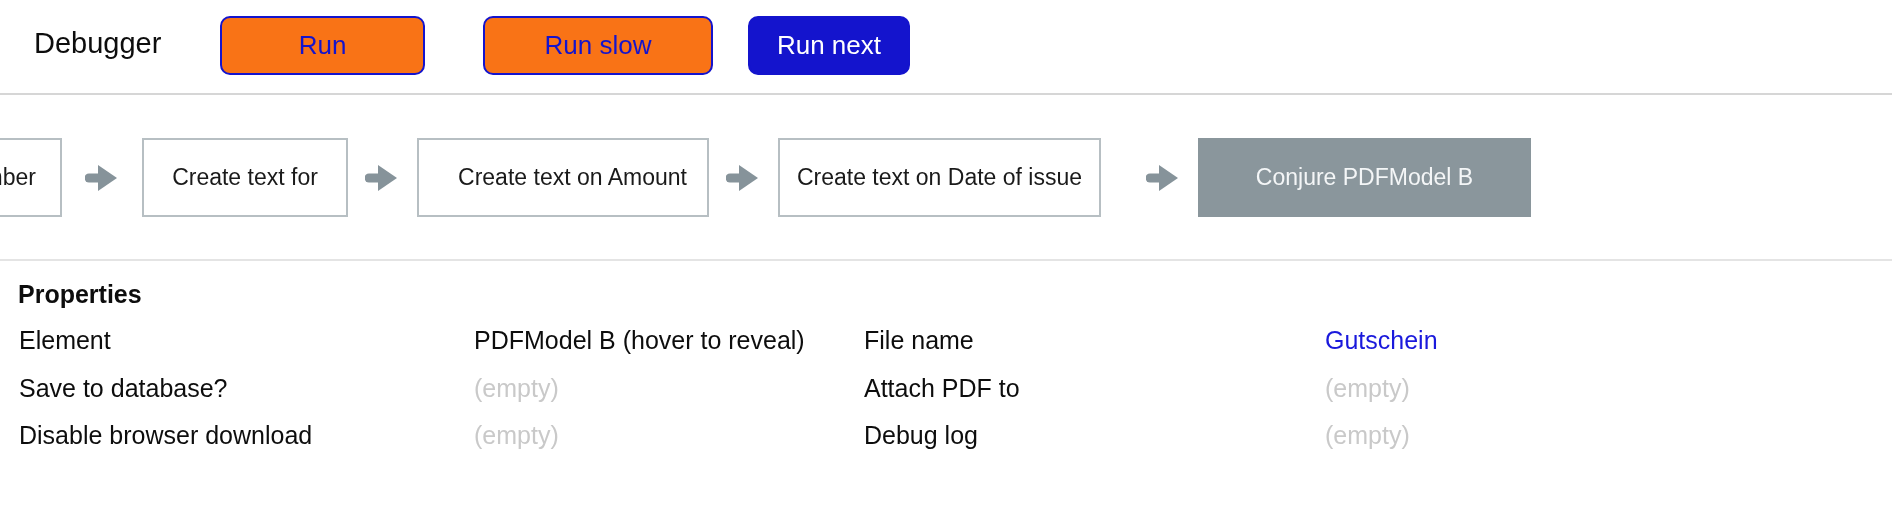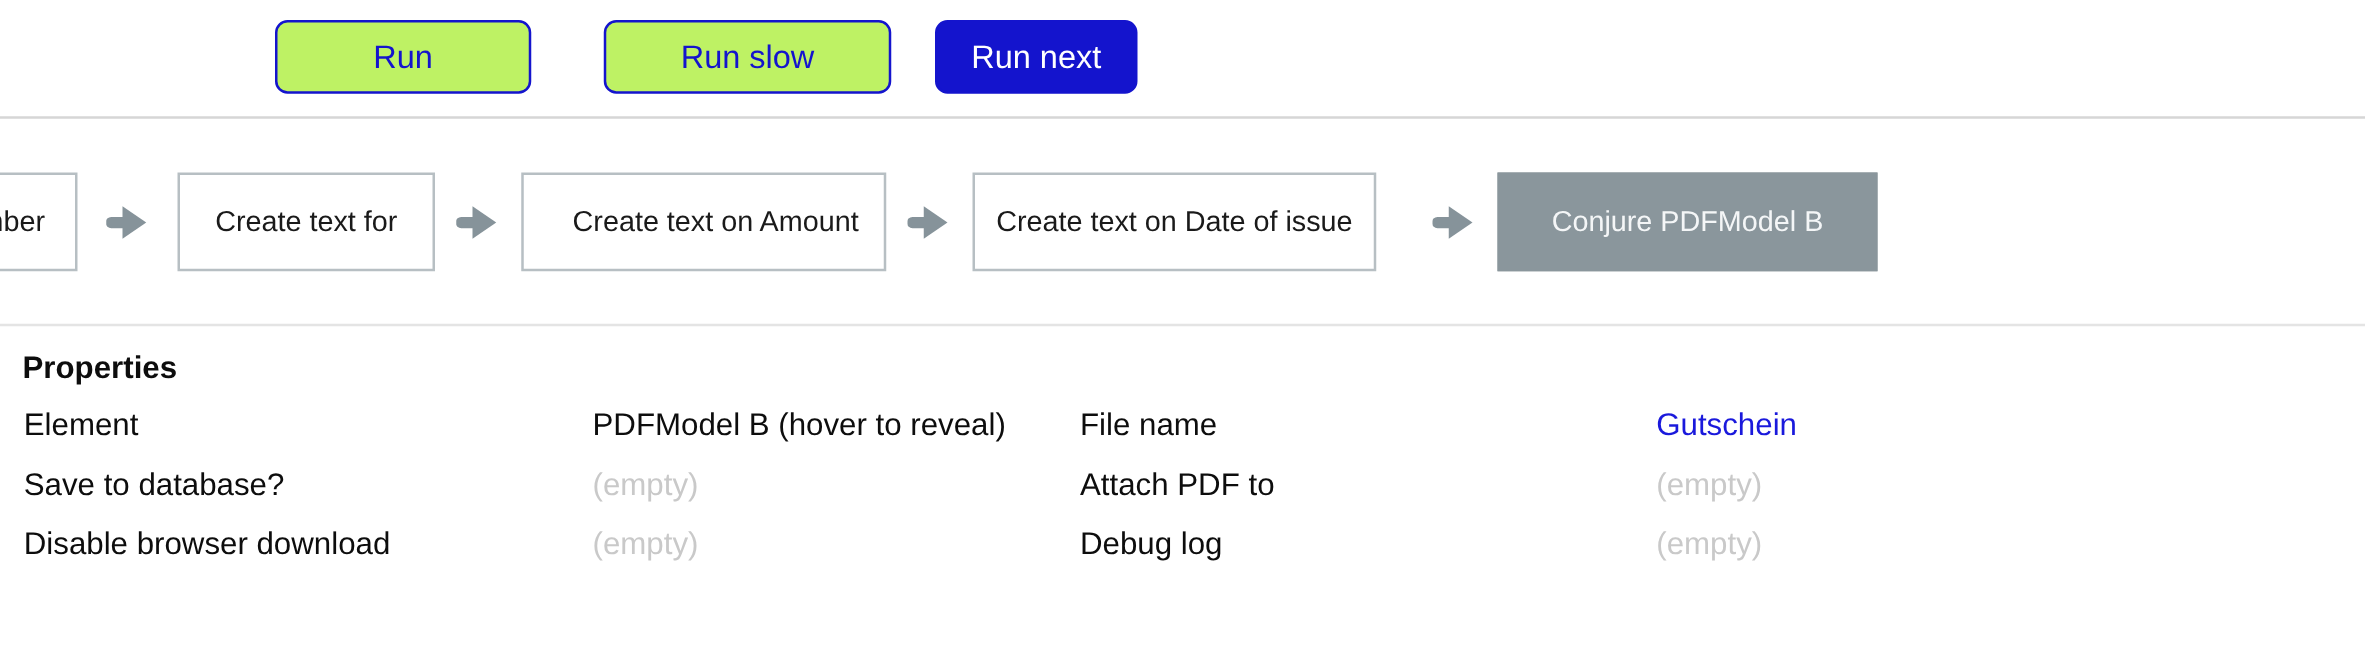--- a/index.html
+++ b/index.html
@@ -21,21 +21,21 @@
   }
   .app-title {
     position: absolute; left: 34px; top: 26px;
     font-size: 29px; line-height: 34px; color: #0d0d0d;
   }
   .btn {
     position: absolute; top: 16px; height: 59px;
     font-family: "Liberation Sans", sans-serif;
     font-size: 26px; line-height: 55px; text-align: center;
     border-radius: 10px; cursor: pointer;
-    background: #bef264; border: 2px solid #1414cd; color: #1414cd;
+    background: #f97316; border: 2px solid #1414cd; color: #1414cd;
     padding: 0;
   }
   .btn.filled { background: #1414cd; color: #ffffff; }
   .btn-run     { left: 220px; width: 205px; }
   .btn-runslow { left: 483px; width: 230px; }
   .btn-runnext { left: 748px; width: 162px; }
 
   
   .flow { position: absolute; left: 0; top: 0; width: 1892px; height: 260px; }
   .flow-step {
@@ -43,21 +43,21 @@
     background: #ffffff; border: 2px solid #b7bfc3;
     display: flex; align-items: center; justify-content: center;
     font-size: 23px; color: #1a1a1a; white-space: nowrap; overflow: hidden;
     cursor: pointer;
   }
   .flow-step.partial { left: -148px; width: 210px; justify-content: flex-end; padding-right: 24px; }
   .step-2 { left: 142px;  width: 206px; }
   .step-3 { left: 417px;  width: 292px; padding-left: 19px; }
   .step-4 { left: 778px;  width: 323px; }
   .flow-step.active {
-    left: 1198px; width: 304px;
+    left: 1198px; width: 333px;
     background: #8a969c; border-color: #8a969c; color: #f4f6f7;
   }
   .flow-arrow { position: absolute; top: 163px; width: 34px; height: 30px; display: block; }
   .arrow-1 { left: 85px; }
   .arrow-2 { left: 365px; }
   .arrow-3 { left: 726px; }
   .arrow-4 { left: 1146px; }
   .flow-arrow svg { display: block; }
 
   
@@ -81,20 +81,21 @@
   .val-text  { color: #0d0d0d; }
   .val-link  { color: #1a19dc; cursor: pointer; }
   .val-empty { color: #c9c9c9; }
 </style>
 </head>
 <body>
 
 <div class="app">
 
   <div class="header">
+    <div class="app-title">Debugger</div>
     <button class="btn outline btn-run">Run</button>
     <button class="btn outline btn-runslow">Run slow</button>
     <button class="btn filled btn-runnext">Run next</button>
   </div>
 
   <div class="flow">
     <div class="flow-step partial">mber</div>
 
     <span class="flow-arrow arrow-1">
       <svg width="34" height="30" viewBox="0 0 34 30">

